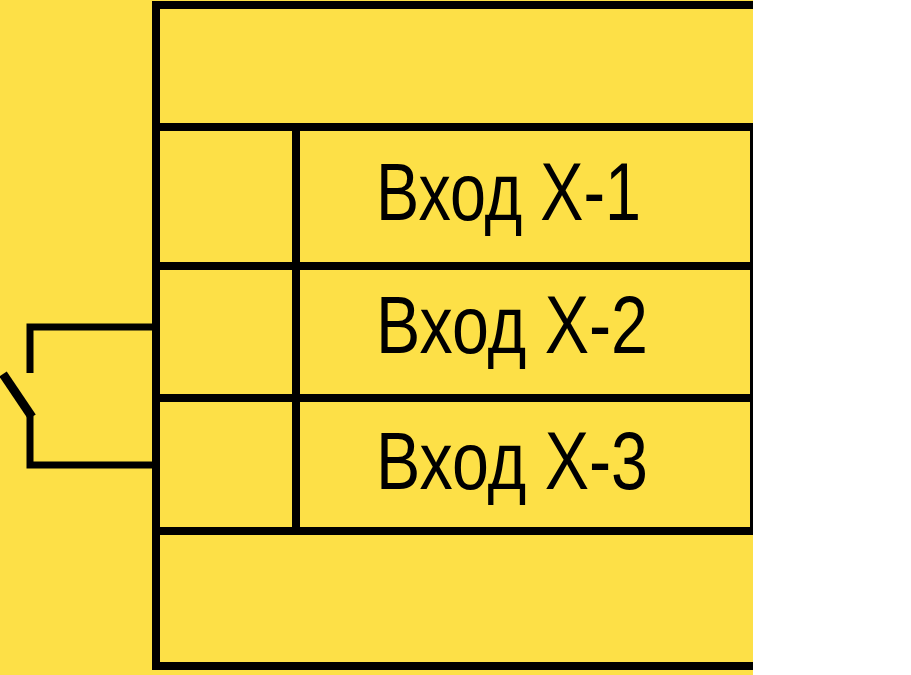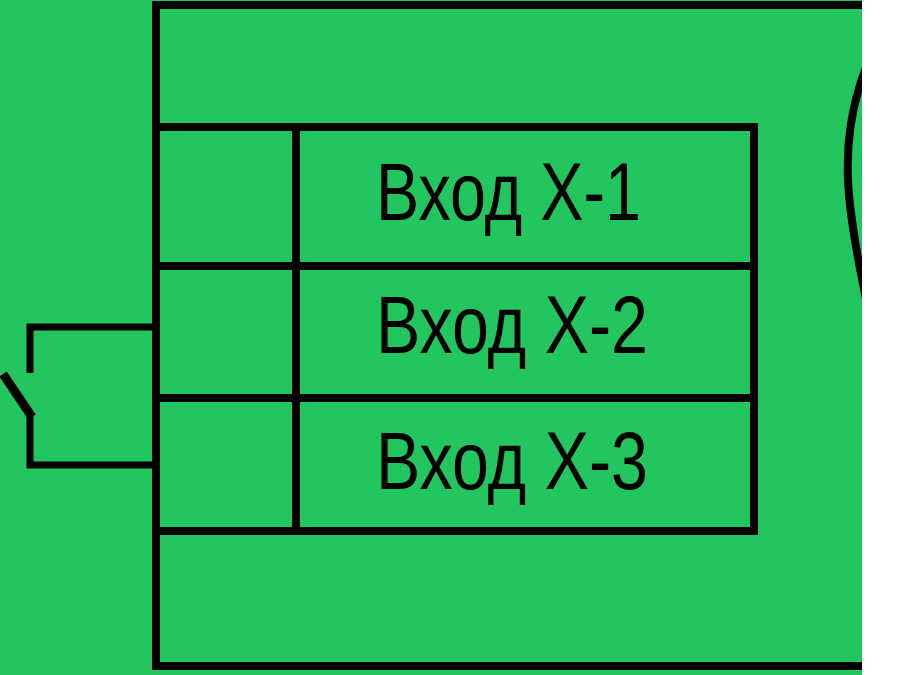--- a/index.html
+++ b/index.html
@@ -2,23 +2,23 @@
 <html><head>
 <meta charset="utf-8">
 <style>
   html, body {
     margin: 0;
     padding: 0;
     background: #ffffff;
   }
   .canvas {
     position: relative;
-    width: 862px;
+    width: 753px;
     height: 675px;
-    background: #22c55e;
+    background: #fde047;
     overflow: hidden;
   }
   svg {
     display: block;
   }
   .terminal-label {
     font-family: "Liberation Sans", "DejaVu Sans", sans-serif;
     font-size: 82px;
     fill: #000000;
   }

